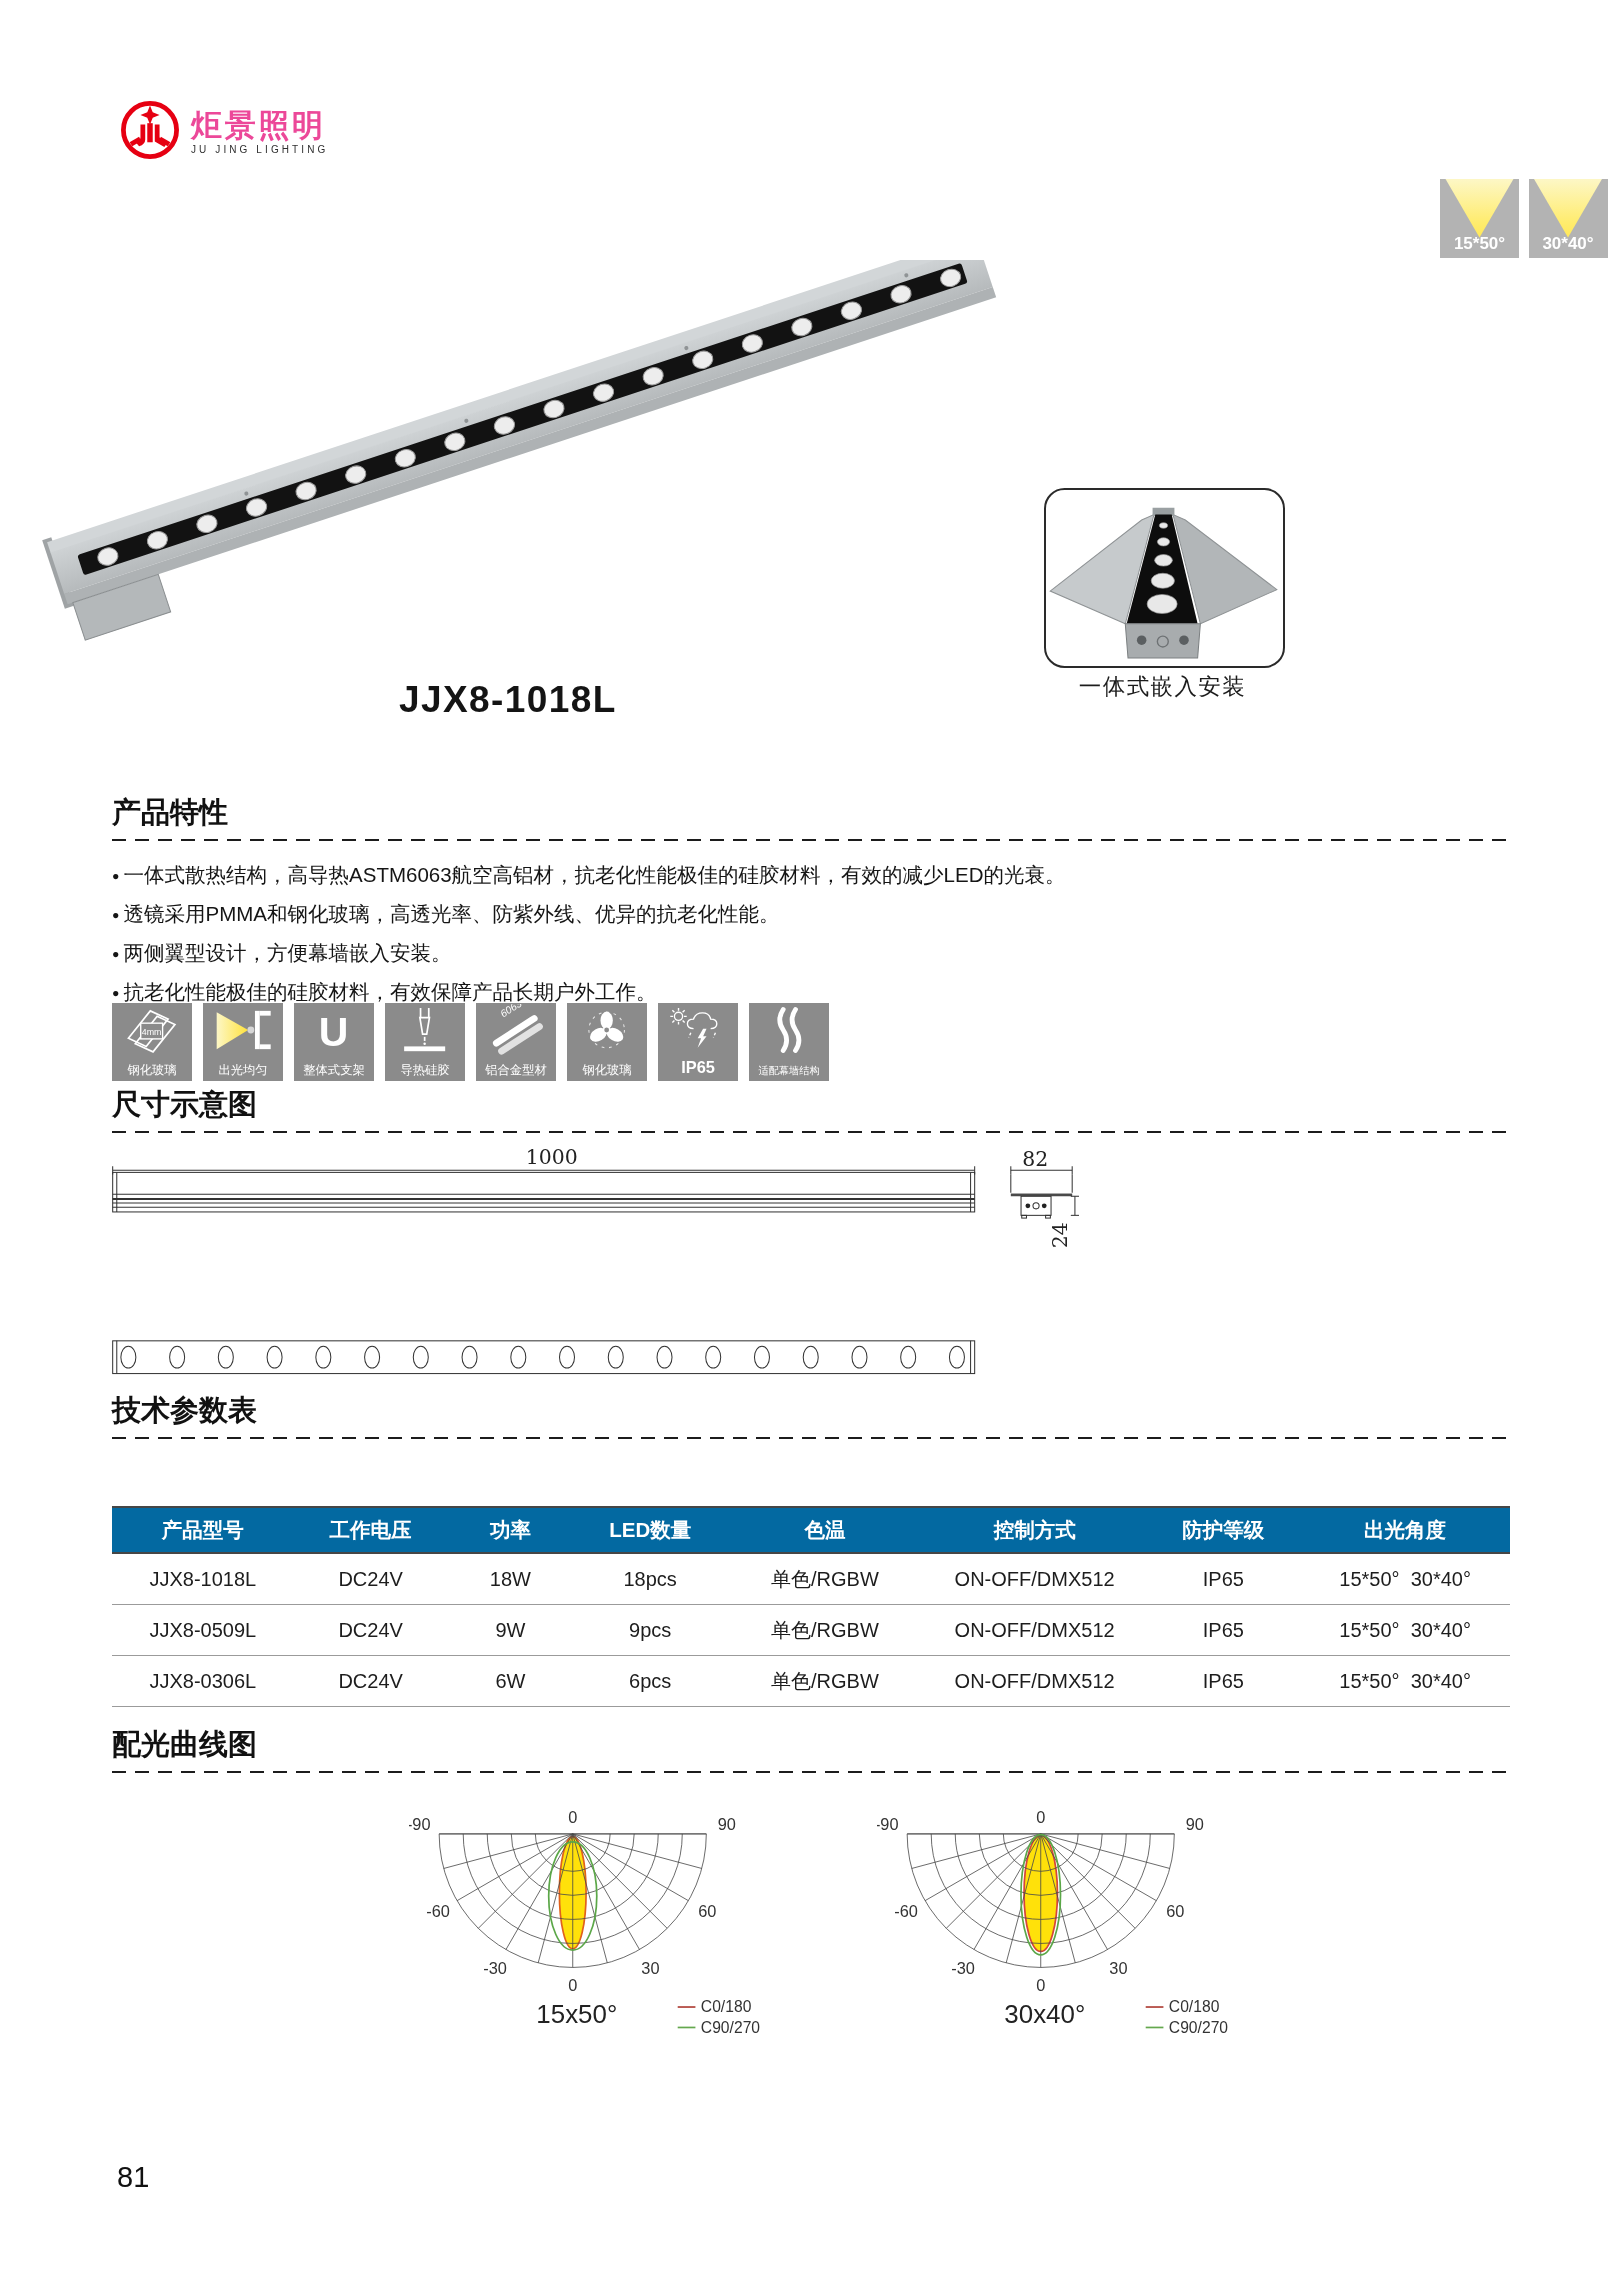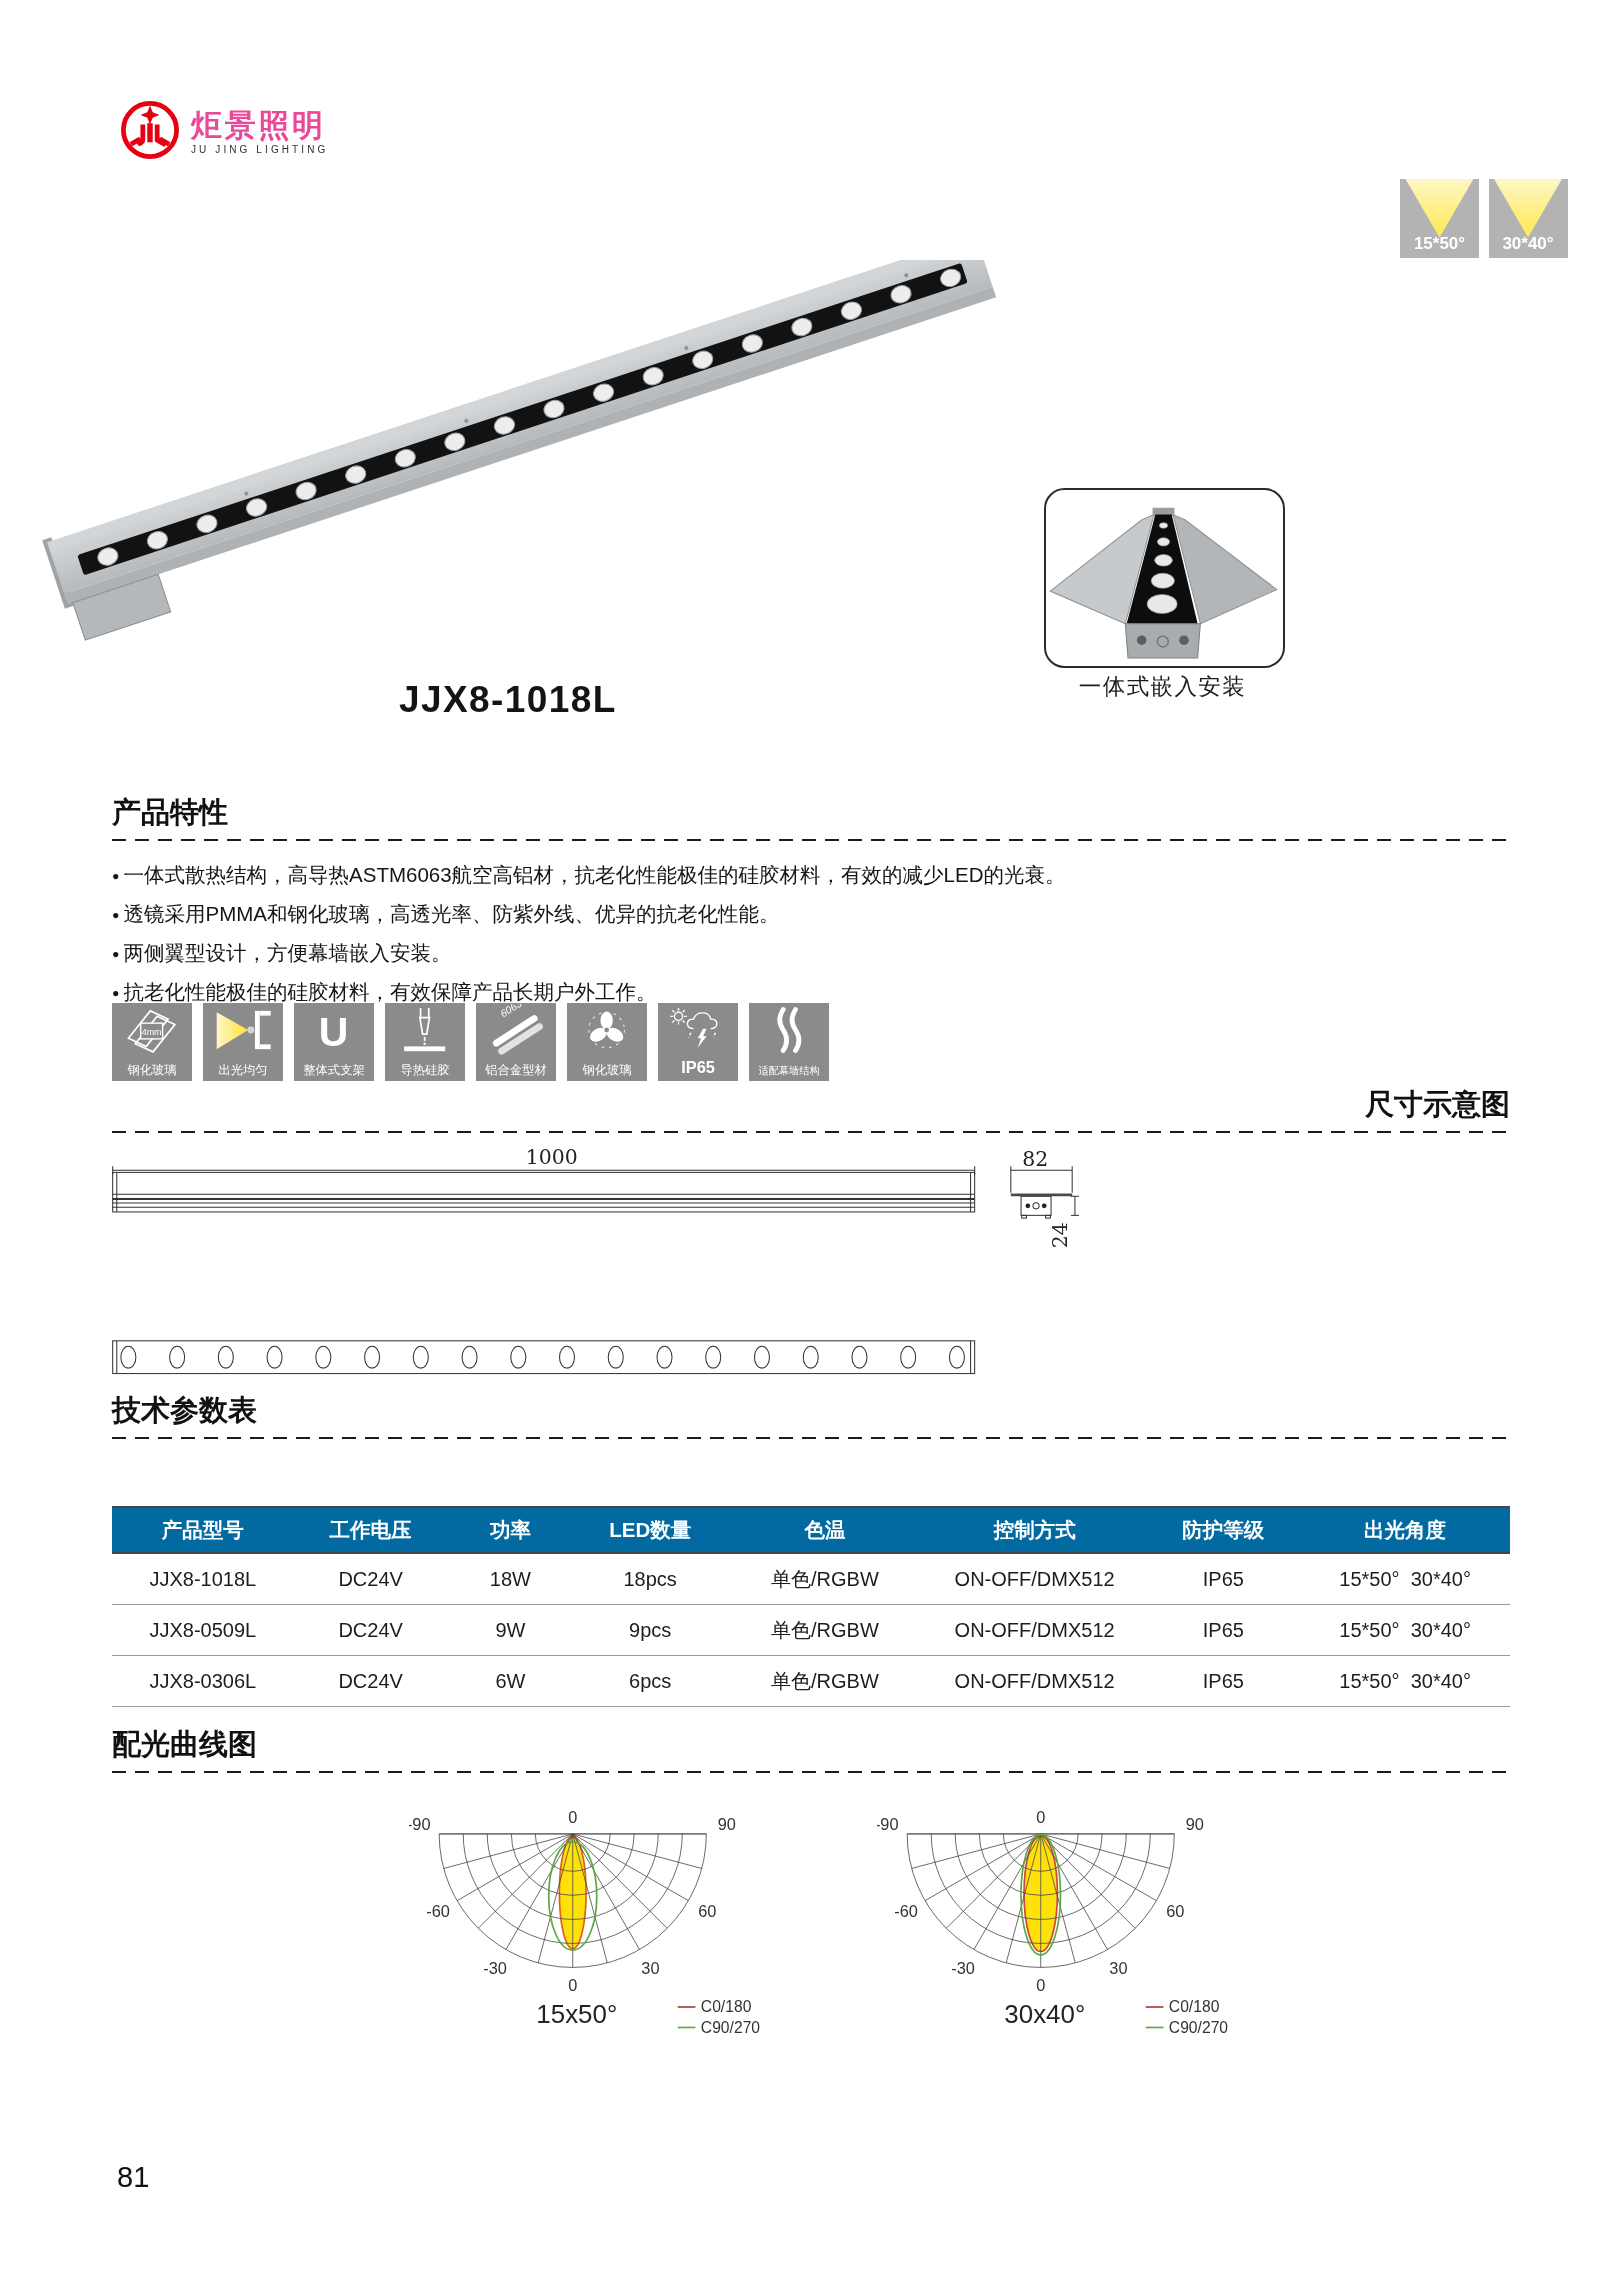--- a/index.html
+++ b/index.html
@@ -7,21 +7,21 @@
         font-family:"Liberation Sans","DejaVu Sans",sans-serif;color:#1a1a1a;}
 
   
   .logo-wrap{position:absolute;left:120px;top:100px;display:flex;align-items:flex-start;}
   .logo-mark{width:60px;height:60px;}
   .logo-text{margin-left:11px;padding-top:9.5px;}
   .logo-cn{font-size:31px;font-weight:bold;letter-spacing:2.7px;color:#ec4899;line-height:1;}
   .logo-en{font-size:10px;font-weight:normal;letter-spacing:3.1px;color:#2f2f2f;margin-top:3px;}
 
   
-  .badges{position:absolute;left:1400px;top:179px;display:flex;gap:9.5px;}
+  .badges{position:absolute;left:1440px;top:179px;display:flex;gap:9.5px;}
   .badge{position:relative;width:79px;height:79px;background:#b3b3b3;overflow:hidden;}
   .badge-beam{position:absolute;left:0;top:0;width:100%;height:100%;
     background:linear-gradient(180deg,#fdf7c6 0%,#ffec6e 55%,#ffe23c 100%);
     clip-path:polygon(7% 0,93% 0,50% 74%);}
   .badge-label{position:absolute;left:0;right:0;bottom:4.1px;text-align:center;
     color:#fff;font-size:17px;font-weight:bold;}
 
   
   .photo{position:absolute;left:37px;top:260px;}
   .inset{position:absolute;left:1044px;top:488px;width:237px;height:176px;
@@ -263,21 +263,21 @@
           <g stroke="#fff" stroke-width="7" fill="none" stroke-linecap="round">
             <path d="M50,8 q-10,15 0,30 q10,15 0,30"></path>
             <path d="M68,8 q-10,15 0,30 q10,15 0,30"></path>
           </g>
         </svg>
         <div class="tile-label small">适配幕墙结构</div>
       </div>
     </div>
   </div>
 
-  <div class="section" style="top:1088px;text-align:right;">
+  <div class="section" style="top:1088px;">
     <h2>尺寸示意图</h2>
     <div class="dash-rule"></div>
     <svg width="1398" height="243" viewBox="0 0 2050 356" style="margin-top:12.3px;display:block;" font-family="DejaVu Serif,serif" font-size="30" fill="#222">
 
       <text x="645" y="28" text-anchor="middle">1000</text>
       <g stroke="#333" stroke-width="1.5" fill="none">
         <line x1="1" y1="37" x2="1265" y2="37"></line>
         <line x1="1" y1="31" x2="1" y2="43"></line>
           <line x1="1265" y1="31" x2="1265" y2="43"></line>
         <rect x="1" y="40" width="1264" height="58"></rect>

